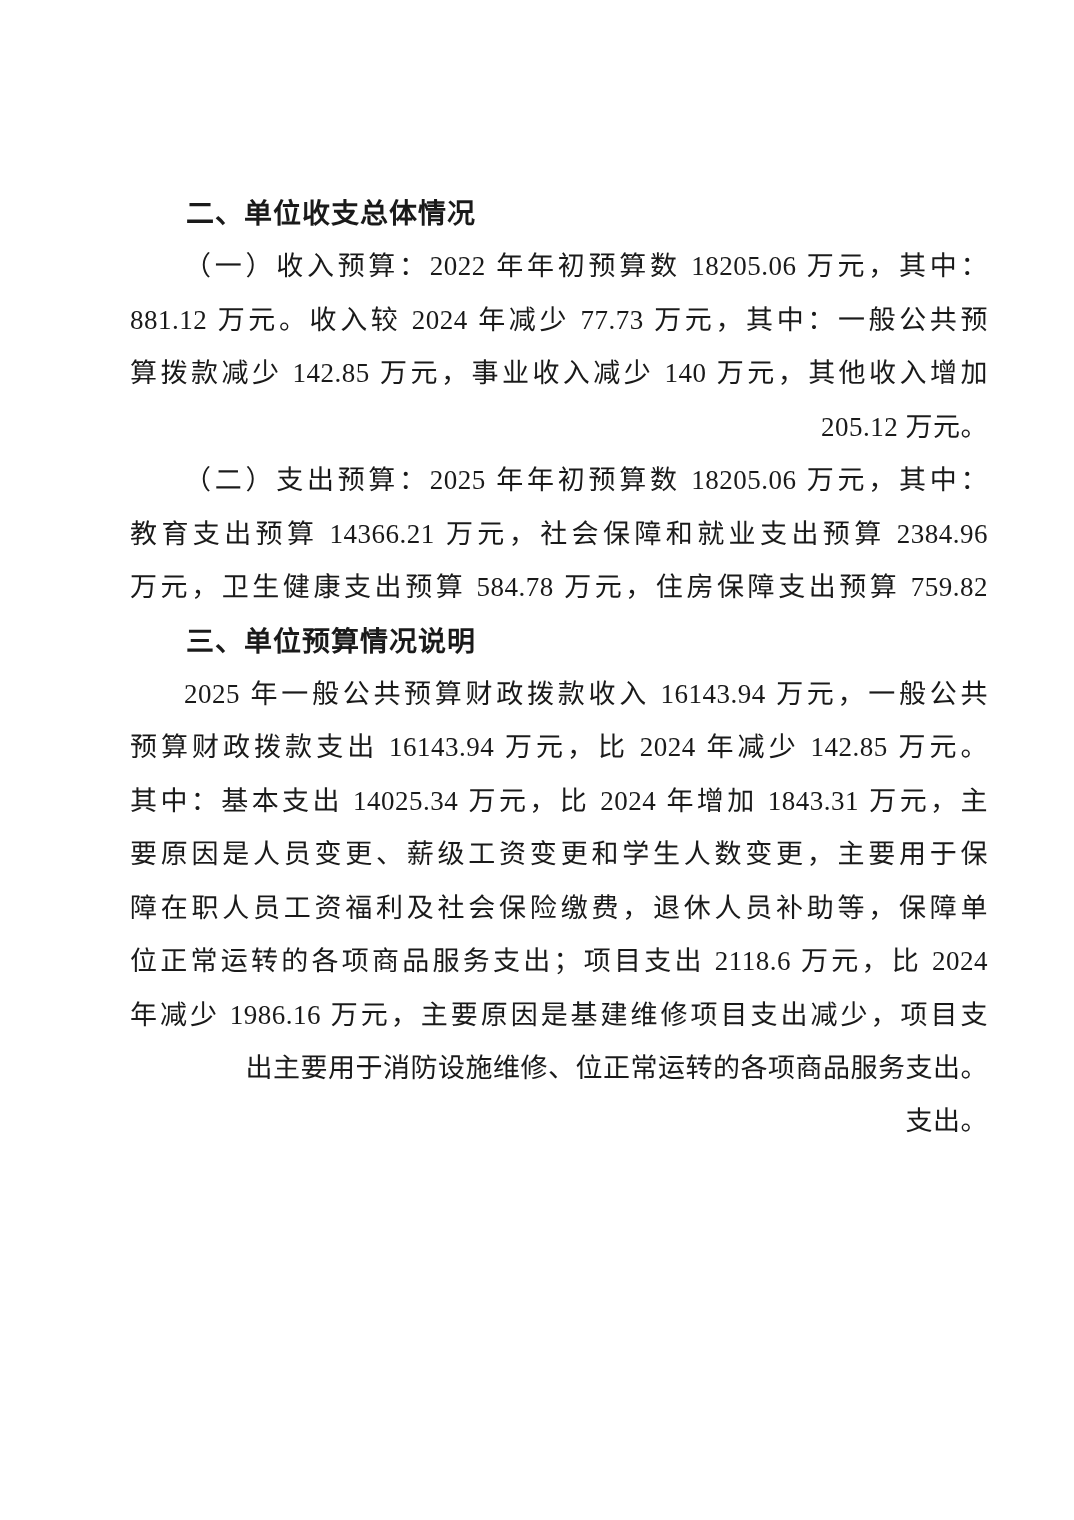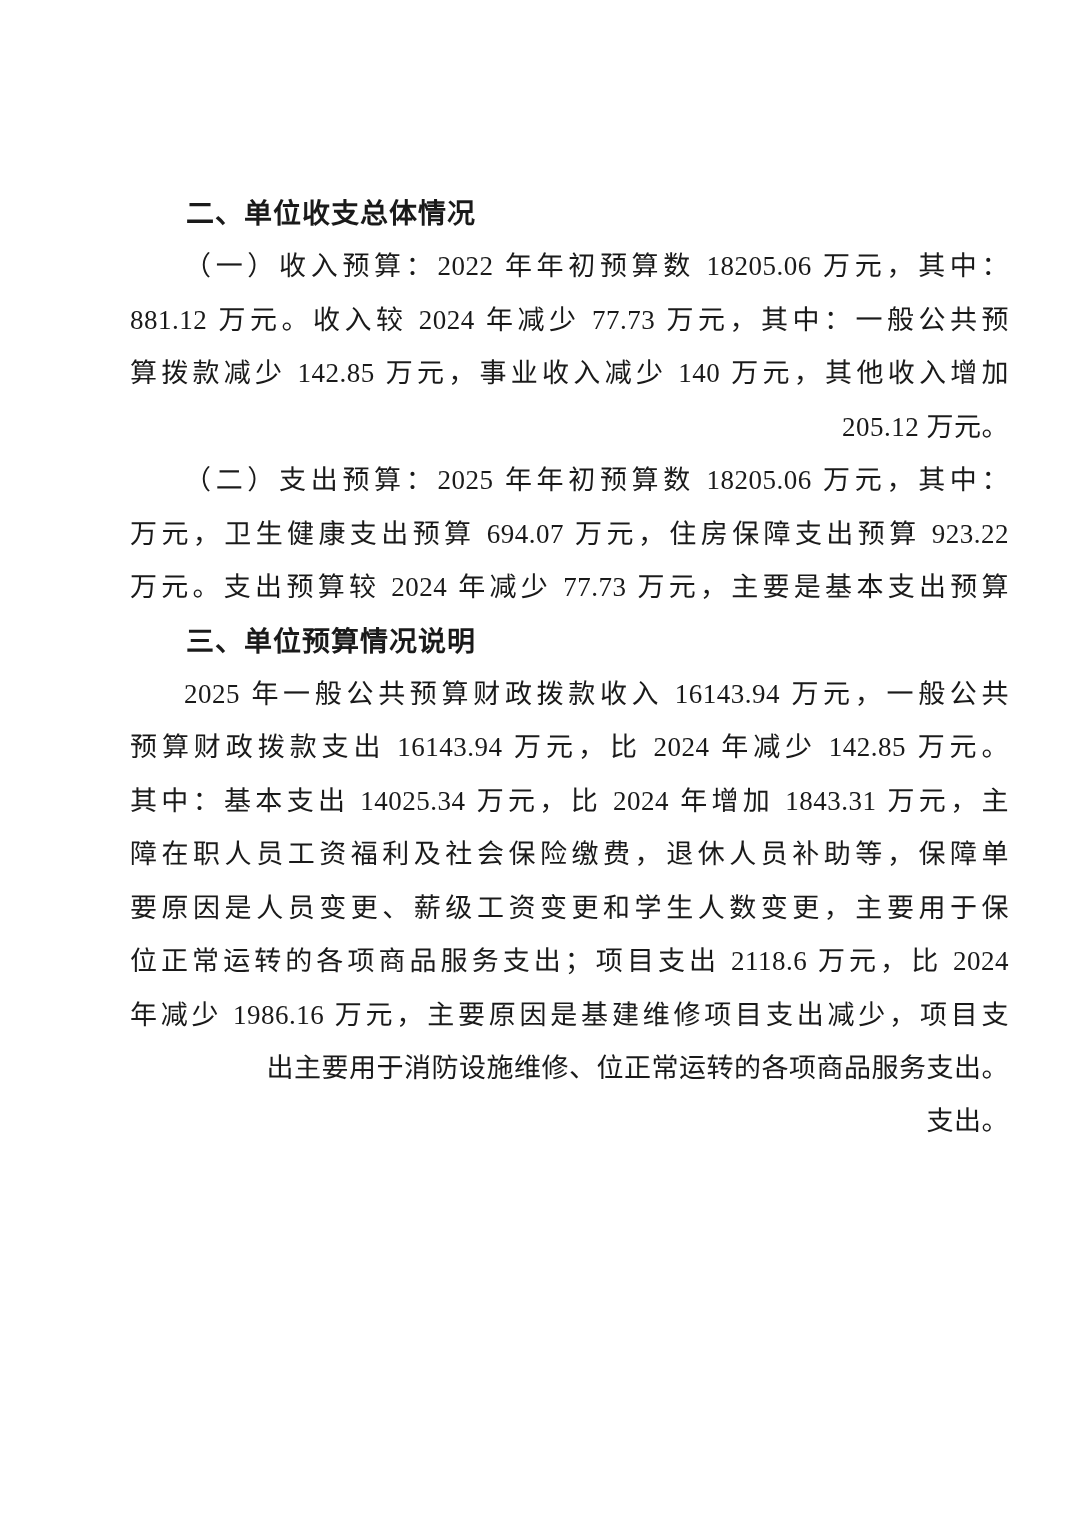--- a/index.html
+++ b/index.html
@@ -6,21 +6,21 @@
     margin: 0;
     padding: 0;
     background: #ffffff;
   }
   .page {
     position: relative;
     width: 1074px;
     height: 1520px;
     box-sizing: border-box;
     background: #ffffff;
-    padding: 187px 65px 0 130px;
+    padding: 187px 86px 0 130px;
     overflow: hidden;
     color: #1a1a1a;
     font-family: "Liberation Serif", "DejaVu Serif", serif;
     font-size: 27px;
     -webkit-font-smoothing: antialiased;
   }
   .line {
     height: 53.45px;
     line-height: 53.45px;
     text-align: justify;
@@ -46,25 +46,25 @@
 </head>
 <body>
 
 <div class="page">
   <div class="line heading indent" ata-interactable="false">二、单位收支总体情况</div>
   <div class="line indent">（一）收入预算：2022 年年初预算数 18205.06 万元，其中：</div>
   <div class="line">881.12 万元。收入较 2024 年减少 77.73 万元，其中：一般公共预</div>
   <div class="line">算拨款减少 142.85 万元，事业收入减少 140 万元，其他收入增加</div>
   <div class="line para-last">205.12 万元。</div>
   <div class="line indent">（二）支出预算：2025 年年初预算数 18205.06 万元，其中：</div>
-  <div class="line">万元，卫生健康支出预算 694.07 万元，住房保障支出预算 923.22</div>
-  <div class="line">万元。支出预算较 2024 年减少 77.73 万元，主要是基本支出预算</div>
+  <div class="line">教育支出预算 14366.21 万元，社会保障和就业支出预算 2384.96</div>
+  <div class="line">万元，卫生健康支出预算 584.78 万元，住房保障支出预算 759.82</div>
   <div class="line heading indent">三、单位预算情况说明</div>
   <div class="line indent">2025 年一般公共预算财政拨款收入 16143.94 万元，一般公共</div>
   <div class="line">预算财政拨款支出 16143.94 万元，比 2024 年减少 142.85 万元。</div>
   <div class="line">其中：基本支出 14025.34 万元，比 2024 年增加 1843.31 万元，主</div>
+  <div class="line">要原因是人员变更、薪级工资变更和学生人数变更，主要用于保</div>
   <div class="line">障在职人员工资福利及社会保险缴费，退休人员补助等，保障单</div>
-  <div class="line">要原因是人员变更、薪级工资变更和学生人数变更，主要用于保</div>
   <div class="line">位正常运转的各项商品服务支出；项目支出 2118.6 万元，比 2024</div>
   <div class="line">年减少 1986.16 万元，主要原因是基建维修项目支出减少，项目支</div>
   <div class="line para-last">出主要用于消防设施维修、位正常运转的各项商品服务支出。</div>
   <div class="line para-last">支出。</div>
 </div>
 
 </body></html>

